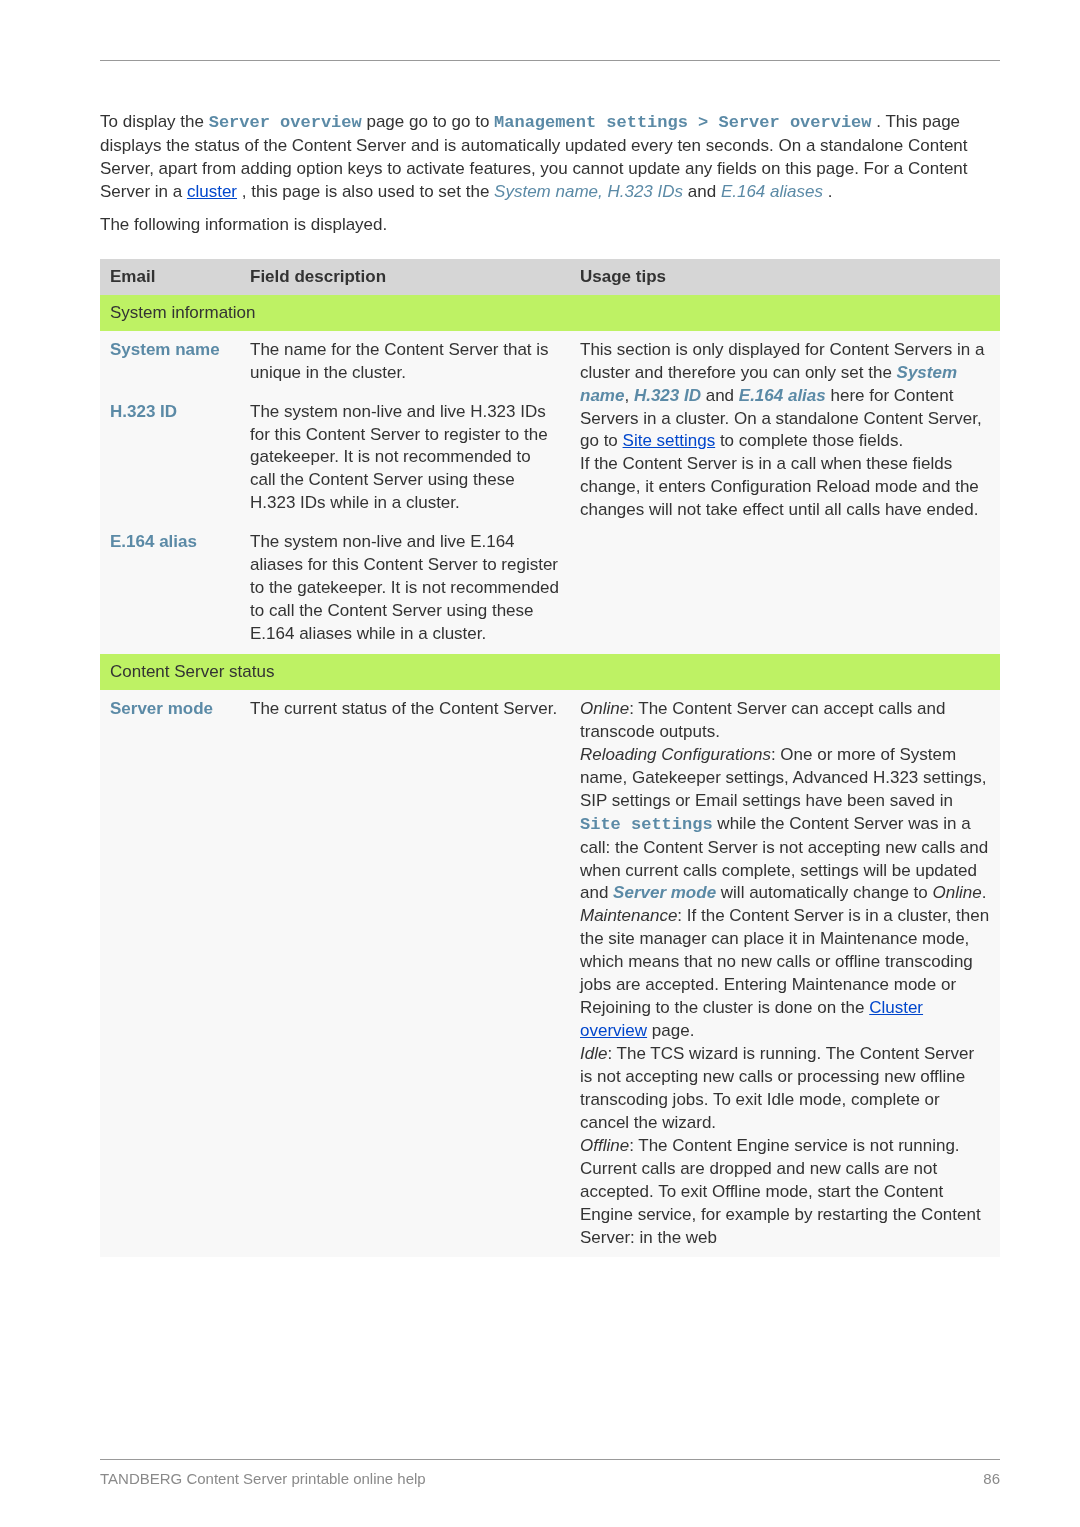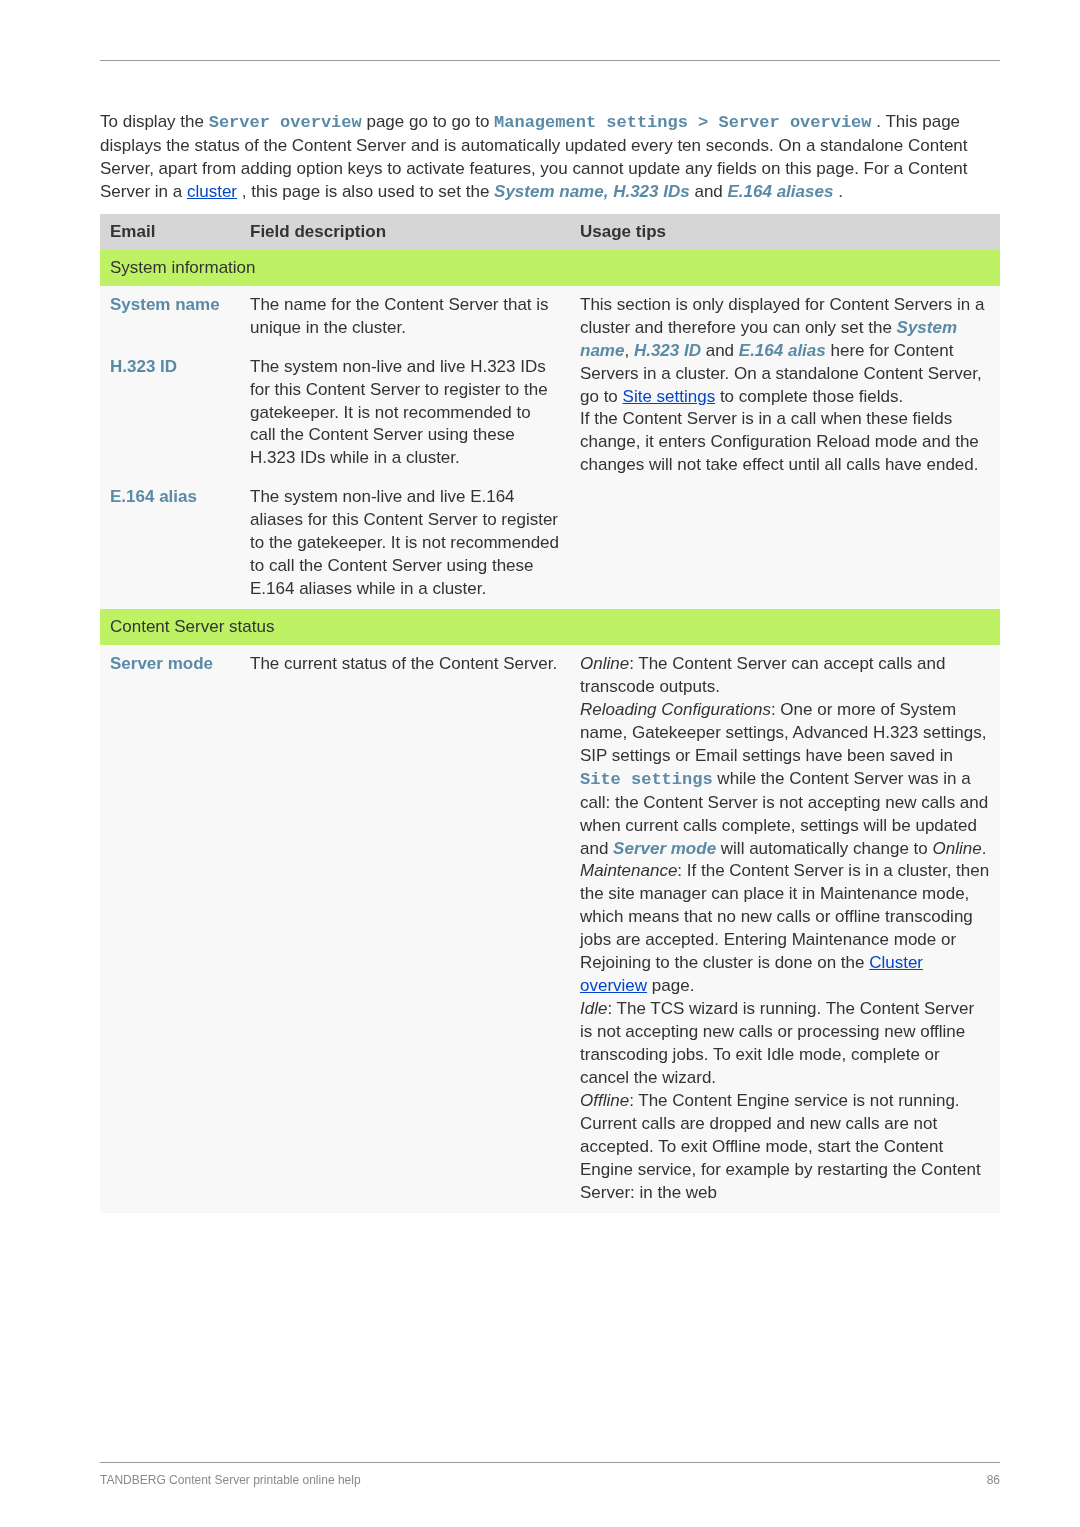--- a/index.html
+++ b/index.html
@@ -20,21 +20,21 @@
     margin-bottom: 50px;
   }
   h1 {
     color: #e98300;
     font-size: 34px;
     font-weight: bold;
     margin-bottom: 22px;
   }
   .intro { line-height: 1.35; margin-bottom: 10px; }
   .intro .bold-blue { color: #5b8aa6; font-weight: bold; }
-  .intro .bold-blue-italic { color: #5b8aa6; font-weight: bold; font-style: italic; text-align: center; }
+  .intro .bold-blue-italic { color: #5b8aa6; font-weight: normal; font-style: italic; text-align: center; }
   .intro .link { color: #0046cc; text-decoration: underline; }
   .after-intro { margin-top: 6px; margin-bottom: 22px; line-height: 1.35; }
   table { width: 100%; border-collapse: collapse; }
   thead th {
     background: #d6d6d6;
     text-align: left;
     font-weight: bold;
     padding: 8px 10px;
     font-size: 17px;
   }
@@ -59,21 +59,21 @@
   .footer {
     position: absolute;
     bottom: 40px;
     left: 100px;
     right: 80px;
     border-top: 1px solid #999;
     padding-top: 10px;
     display: flex;
     justify-content: space-between;
     color: #8a8a8a;
-    font-size: 12px;
+    font-size: 15px;
   }
 </style>
 </head>
 <body>
 
 <div class="page">
   <div class="top-rule"></div>
 
 
   <p class="intro">
@@ -83,20 +83,21 @@
     <span class="bold-blue">Management settings &gt; Server overview</span>
     <span> . This page displays the status of the Content Server and is automatically updated every ten seconds. On a standalone Content Server, apart from adding option keys to activate features, you cannot update any fields on this page. For a Content Server in a </span>
     <span class="link">cluster</span>
     <span>, this page is also used to set the </span>
     <span class="bold-blue-italic">System name, H.323 IDs</span>
     <span> and </span>
     <span class="bold-blue-italic">E.164 aliases</span>
     <span>.</span>
   </p>
 
+  <p class="after-intro">The following information is displayed.</p>
 
   <table>
     <colgroup>
       <col class="col-field">
       <col class="col-desc">
       <col>
     </colgroup>
     <thead>
       <tr>
         <th>Email</th>

